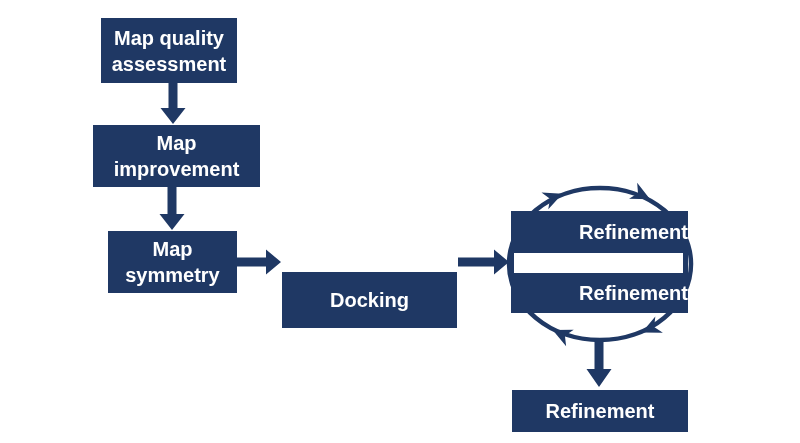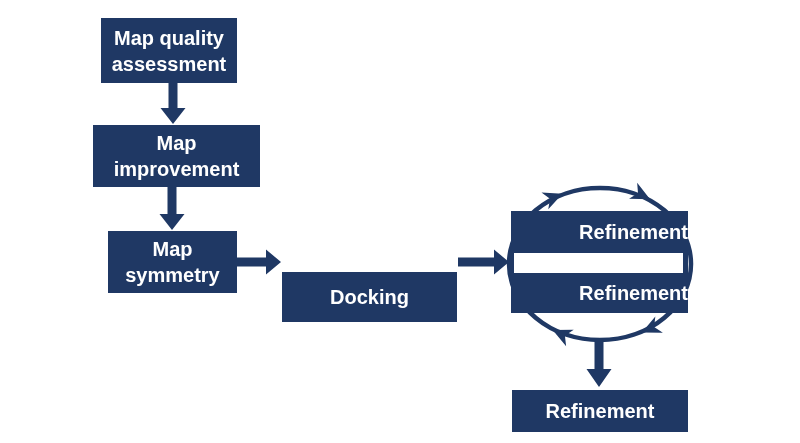--- a/index.html
+++ b/index.html
@@ -33,21 +33,21 @@
     color:var(--node-text);
     display:flex;align-items:center;justify-content:center;
     text-align:center;
     font-size:20px;font-weight:600;line-height:1.3;
     white-space:pre-line;
   }
   .node-map-quality{left:101px;top:18px;width:136px;height:65px;}
   .node-map-improvement{left:93px;top:125px;width:167px;height:62px;}
   .node-map-symmetry{left:108px;top:231px;width:129px;height:62px;}
   .node-model-building{left:282px;top:210px;width:175px;height:42px;}
-  .node-docking{left:282px;top:272px;width:175px;height:50px;}
+  .node-docking{left:282px;top:272px;width:175px;height:56px;}
   .group-rv{
     position:absolute;left:511px;top:211px;width:177px;height:102px;
     z-index:2;
     background:var(--node-fill);
     display:flex;flex-direction:column;
   }
   .rv-label{
     color:var(--node-text);
     display:flex;align-items:center;justify-content:flex-end;
     font-size:20px;font-weight:600;

